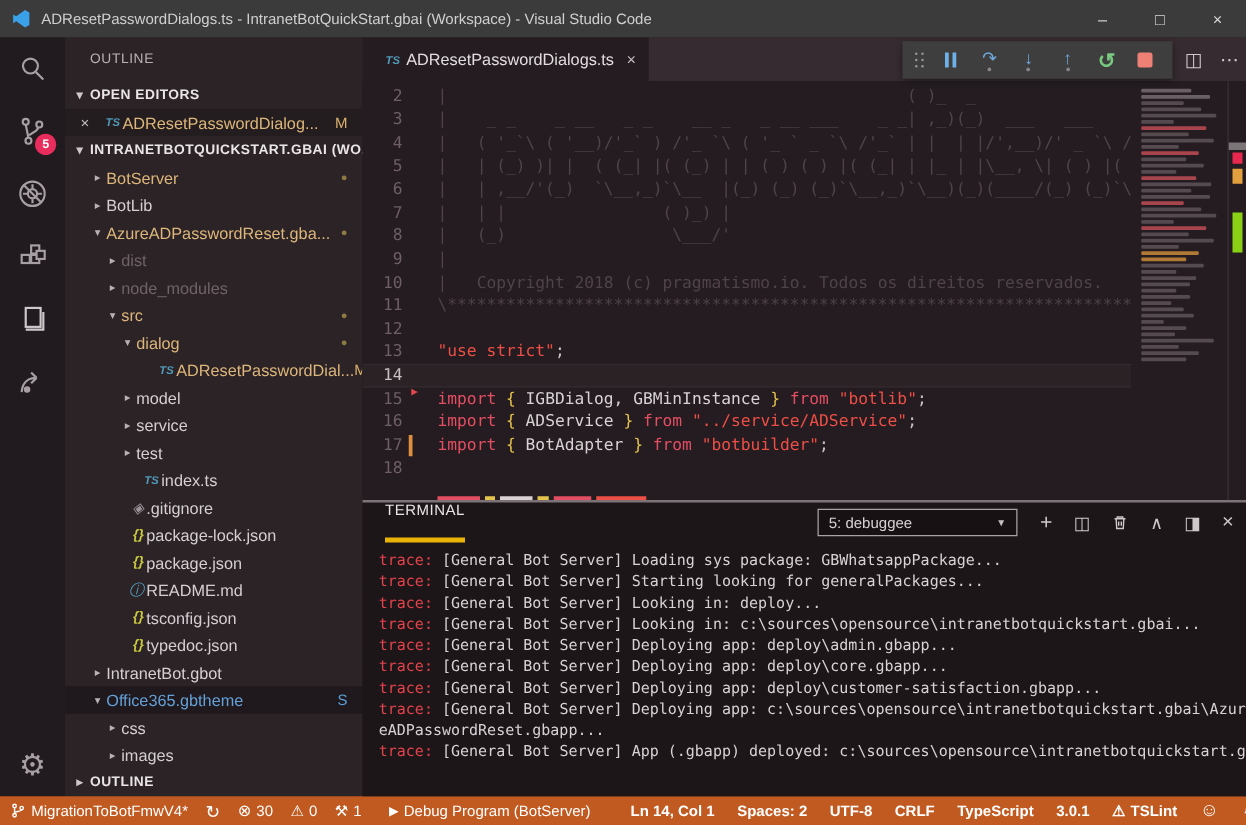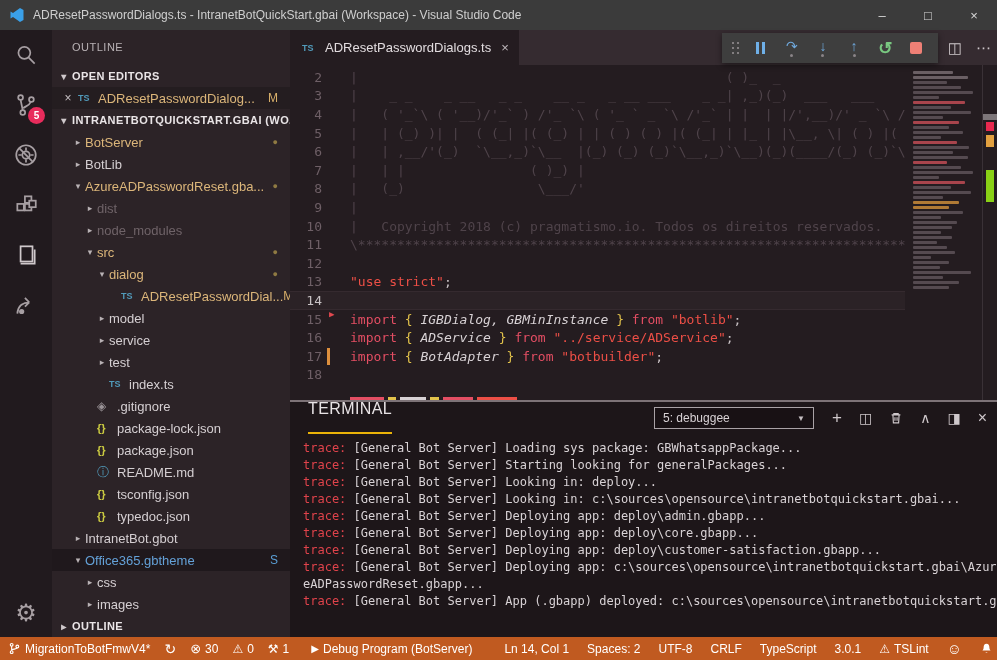--- a/index.html
+++ b/index.html
@@ -33,21 +33,21 @@
   .sb-title { height:35px; line-height:35px; padding-left:20px; font-size:11px; letter-spacing:.5px; color:#b9b2b5; flex:none; }
   .sec-head { height:22px; display:flex; align-items:center; font-size:11px; font-weight:bold;
     letter-spacing:.4px; color:#eae5e7; padding-left:4px; white-space:nowrap; }
   .sec-head .chev { width:16px; text-align:center; font-size:10px; color:#cfc8cb; }
   .oe-row { height:22px; display:flex; align-items:center; background:#241d20; font-size:13px; padding-left:8px; white-space:nowrap; }
   .oe-close { width:16px; color:#c5bfc2; font-size:12px; text-align:center; margin-right:2px; }
   .tree { flex:none; }
   .trow { height:22px; display:flex; align-items:center; font-size:13px; white-space:nowrap; overflow:hidden; }
   .trow.sel { background:#1f181c; }
   .chev { width:14px; flex:none; text-align:center; font-size:9px; color:#b9b2b5; }
-  .ficon { width:18px; flex:none; text-align:left; margin-right:2px; font-size:12px; }
+  .ficon { width:18px; flex:none; text-align:right; margin-right:2px; font-size:12px;font-style:italic; }
   .fi-ts { color:#519aba; font-size:9px; font-weight:bold; }
   .fi-json { color:#cbcb41; font-weight:bold; font-size:11px; }
   .fi-info { color:#519aba; }
   .fi-git { color:#9a9397; }
   .t-gold { color:#dcb67a; } .t-white { color:#d5cfd2; } .t-dim { color:#6f6368; } .t-blue { color:#64a1d8; }
   .dot { margin-left:auto; margin-right:12px; color:#8f7a42; font-size:9px; }
   .badge-m { margin-left:auto; margin-right:12px; color:#d9b06a; font-size:12px; }
   .badge-s { margin-left:auto; margin-right:12px; color:#5a9fd6; font-size:12px; }
 
   
@@ -76,58 +76,58 @@
   
   .editor { height:335px; position:relative; background:#241c20; overflow:hidden; flex:none;
     font-family:"DejaVu Sans Mono", monospace; font-size:13px; }
   .code-scroll { position:absolute; inset:0 92px 0 0; overflow:hidden; padding-top:3px; }
   .cl { height:18.6px; display:flex; align-items:center; white-space:pre; position:relative; }
   .cl.cur { background:#2b2226; box-shadow:inset 0 1px 0 #352a2f, inset 0 -1px 0 #352a2f; }
   .ln { width:32px; flex:none; text-align:right; color:#6e5f66; font-size:13px; }
   .cl.cur .ln { color:#c8c2c5; }
   .ct { padding-left:28px; white-space:pre; }
   .c-cm { color:#4f434a; } .c-kw { color:#e44e63; } .c-str { color:#ed4f46; }
-  .c-br { color:#e3c34b; } .c-id { color:#d8d2d5;font-style:italic; } .c-pl { color:#c9c2c5; }
+  .c-br { color:#e3c34b; } .c-id { color:#d8d2d5; } .c-pl { color:#c9c2c5; }
   .modbar { position:absolute; left:37px; top:1px; bottom:1px; width:3px; background:#dd8f3d; }
   .dbg-marker { position:absolute; left:39px; top:244px; color:#e0484f; font-size:9px; z-index:5; }
   .clip-line { position:absolute; left:60px; bottom:0; height:3px; display:flex; gap:4px; }
   .clip-line i { height:3px; }
 
   
   .minimap { position:absolute; top:0; right:15px; width:77px; bottom:0; background:#241c20; padding:6px 8px; }
   .mm-row { height:3px; margin-bottom:2px; border-radius:1px; }
   .ruler { position:absolute; top:0; right:0; width:15px; bottom:0; border-left:1px solid #3a3136; }
   .ruler .slider { position:absolute; top:49px; left:0; right:0; height:6px; background:#8d868a; opacity:.85; }
   .mk { position:absolute; left:3px; width:8px; }
   .mk.red { top:57px; height:9px; background:#e8294f; }
   .mk.orange { top:70px; height:12px; background:#e2a03f; }
   .mk.green { top:105px; height:32px; background:#8ad116; }
 
   
   .panel { height:237px; background:#1d1619; border-top:2px solid #7d7377; display:flex; flex-direction:column; flex:none; }
   .panel-head { height:32px; display:flex; align-items:center; flex:none; padding:0 10px 0 18px; }
-  .panel-tab { font-size:16px; letter-spacing:.4px; color:#e8e3e5; height:32px; display:flex; align-items:center;
-    border-bottom:2px solid #eab308; padding-bottom:16px; }
+  .panel-tab { font-size:12px; letter-spacing:.4px; color:#e8e3e5; height:32px; display:flex; align-items:center;
+    border-bottom:4px solid #eab308; padding-bottom:16px; }
   .panel-spacer { flex:1; }
   .term-select { width:160px; height:22px; background:#181114; border:1px solid #a9a2a6; color:#d8d2d5;
     font-size:12px; display:flex; align-items:center; padding:0 8px; margin-right:18px; }
   .term-select .caret { margin-left:auto; font-size:8px; color:#c5bfc2; }
   .panel-icons { display:flex; align-items:center; gap:17px; color:#cfc8cb; font-size:14px; }
   .panel-icons svg { width:14px; height:14px; stroke:#cfc8cb; fill:none; stroke-width:1.3; }
   .term-body { flex:1; overflow:hidden; padding:7px 0 4px 13px; font-family:"DejaVu Sans Mono", monospace;
     font-size:12px; color:#d8d2d5; }
   .tl { height:17px; white-space:pre; }
   .trace { color:#e0434b; }
 
   
   .statusbar { height:23px; background:#c05a20; color:#fff; display:flex; align-items:center;
     font-size:12px; flex:none; padding:0 10px 0 8px; }
   .sb-item { display:flex; align-items:center; margin-right:14px; white-space:nowrap; gap:4px; }
   .sb-right { margin-left:auto; display:flex; align-items:center; }
-  .sb-right .sb-item { margin-right:0; margin-left:18px; }
+  .sb-right .sb-item { margin-right:0; margin-left:18px;font-weight:bold; }
   .sb-ico { font-size:12px; }
   .statusbar svg { width:13px; height:13px; stroke:#fff; fill:none; stroke-width:1.4; }
 </style>
 </head>
 <body>
 
 <div class="window">
 
   <div class="titlebar">
     <svg class="logo" viewBox="0 0 16 16">

